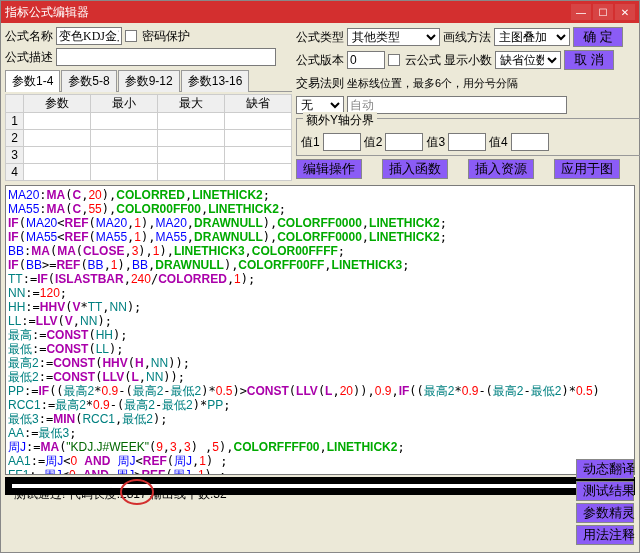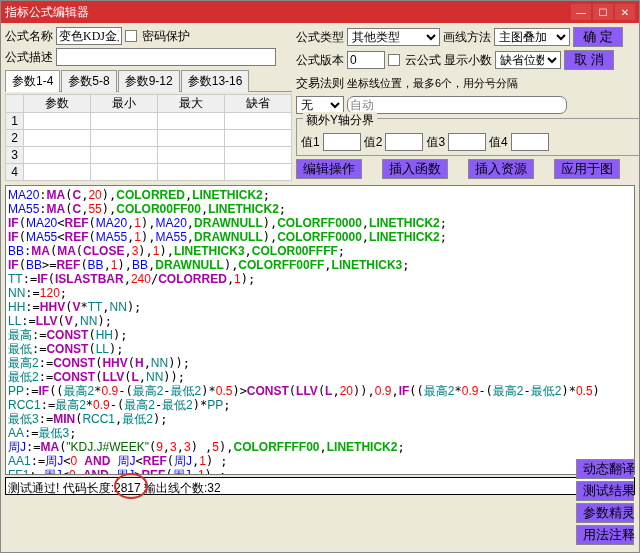--- a/index.html
+++ b/index.html
@@ -26,21 +26,21 @@
 .tbl td:first-child{background:#efefef;width:18px}
 .fs{border:1px solid #999;padding:14px 4px 4px;position:relative;margin-top:4px}
 .fs-lg{position:absolute;top:-7px;left:6px;background:#ece9d8;padding:0 3px}
 .code{background:#fff;border:1px solid #7a7a7a;height:290px;margin:0 4px;padding:2px;overflow:auto;font-family:"SimSun",monospace;font-size:12px;line-height:14px;white-space:pre}
 .cl-blue{color:#0000ff}
 .cl-purple{color:#aa00aa;font-weight:bold}
 .cl-red{color:#ff0000}
 .cl-green{color:#00aa00;font-weight:bold}
 .cl-teal{color:#008080}
 .cl-dgreen{color:#006600}
-.status{border:1px solid #000000;background:#fff;margin:2px 4px;padding:2px;height:18px;position:relative}
+.status{border:7px solid #000000;background:#fff;margin:2px 4px;padding:2px;height:18px;position:relative}
 .red-circle{position:absolute;border:2px solid #d32f2f;border-radius:50%;width:34px;height:26px;left:108px;top:-5px;pointer-events:none}
 .side-btns{position:absolute;right:6px;bottom:8px;display:flex;flex-direction:column;gap:2px}
 .side-btns .btn{width:58px}
 .btn-row{display:flex;gap:20px;margin-top:3px}
 </style>
 </head>
 <body>
 
 <div class="wnd">
  <div class="title">
@@ -127,21 +127,21 @@
     <button class="btn" style="width:50px">取 消</button>
    </div>
    <div class="row">
     <span class="lbl">交易法则</span>
     <span class="lbl" style="font-size:11px">坐标线位置，最多6个，用分号分隔</span>
     <span style="flex:1"></span>
     <button class="btn" style="width:52px">另存为</button>
    </div>
    <div class="row">
     <select class="sel" style="width:48px"><option>无</option></select>
-    <input class="inp" style="width: 220px; color: rgb(136, 136, 136); border-radius: 7px;" value="自动">
+    <input class="inp" style="width: 220px; color: rgb(136, 136, 136);" value="自动">
    </div>
    <div class="fs">
     <span class="fs-lg">额外Y轴分界</span>
     <div class="row" style="margin:0">
      <span class="lbl">值1</span>
             <input class="inp" style="width: 38px;">
      <span class="lbl">值2</span>
             <input class="inp" style="width: 38px;">
      <span class="lbl">值3</span>
             <input class="inp" style="width: 38px;">

